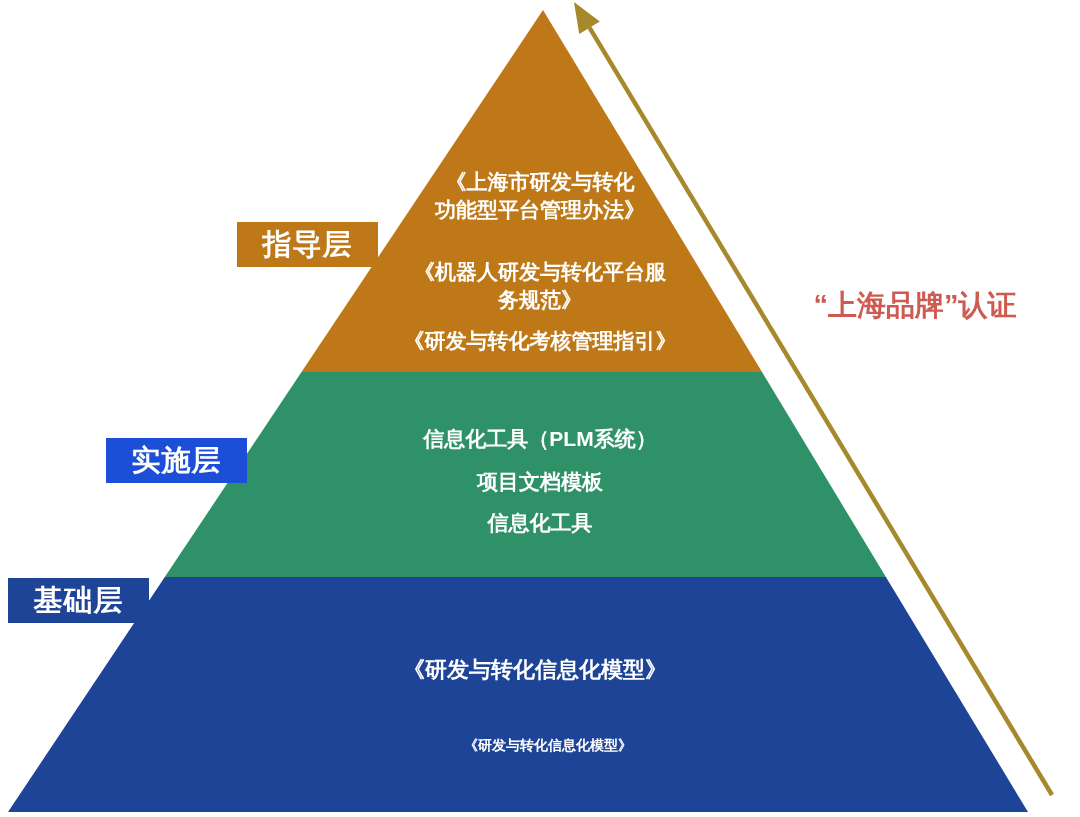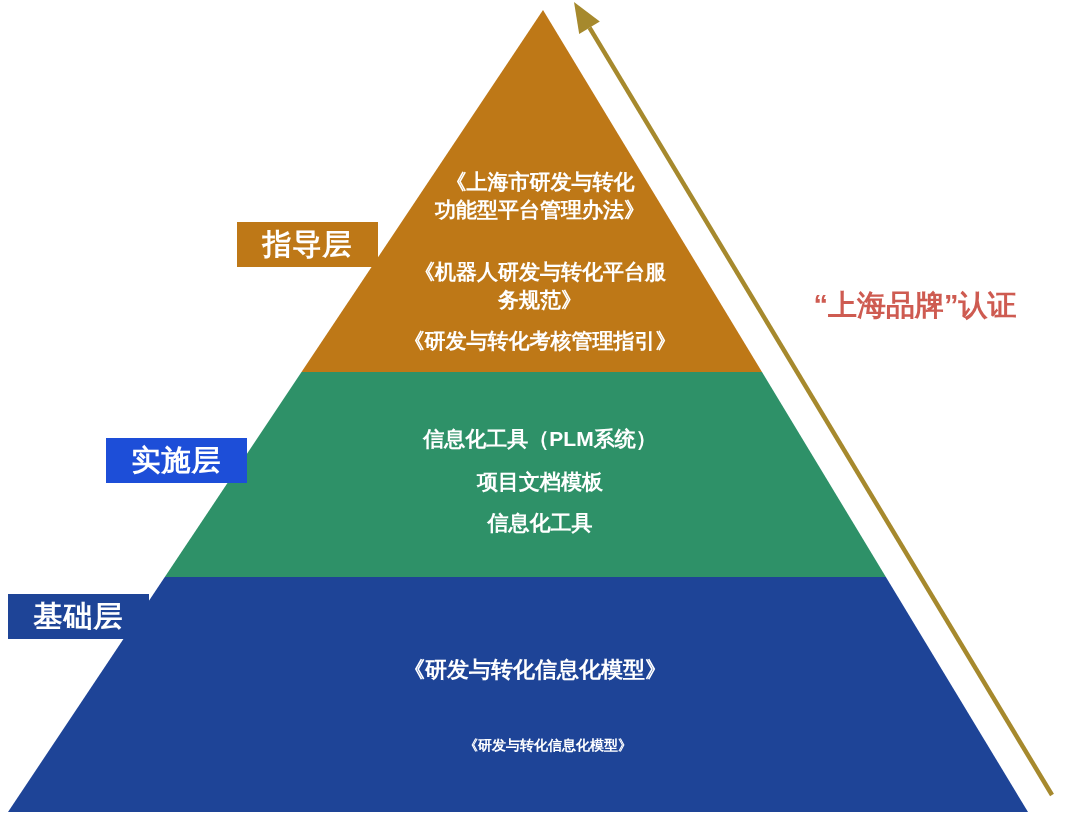--- a/index.html
+++ b/index.html
@@ -63,21 +63,21 @@
     <polygon points="543,10 301.5,372 762,372" fill="#BE7817"></polygon>
     <polygon points="301.5,372 762,372 885.9,577 164.8,577" fill="#2E9168"></polygon>
     <polygon points="164.8,577 885.9,577 1028,812 8,812" fill="#1E4497"></polygon>
 
     <line x1="1052" y1="795" x2="589.5" y2="27.7" stroke-width="4.5" stroke="#A6892D"></line>
     <polygon points="574,2 599.8,21.5 579.2,33.9" fill="#A6892D"></polygon>
   </svg>
 
   <div class="layer-tag tag-0" style="background-color: rgb(190, 120, 23);">指导层</div>
   <div class="layer-tag tag-1" style="background-color: #1d4ed8;">实施层</div>
-  <div class="layer-tag tag-2" style="background-color: rgb(30, 68, 151); margin-top: 16px;">基础层</div>
+  <div class="layer-tag tag-2" style="background-color: rgb(30, 68, 151);">基础层</div>
 
   <div class="pyr-text t-item-0">《上海市研发与转化
 功能型平台管理办法》</div>
   <div class="pyr-text t-item-1">《机器人研发与转化平台服
 务规范》</div>
   <div class="pyr-text t-item-2">《研发与转化考核管理指引》</div>
 
   <div class="pyr-text m-item-0">信息化工具（PLM系统）</div>
   <div class="pyr-text m-item-1">项目文档模板</div>
   <div class="pyr-text m-item-2">信息化工具</div>

